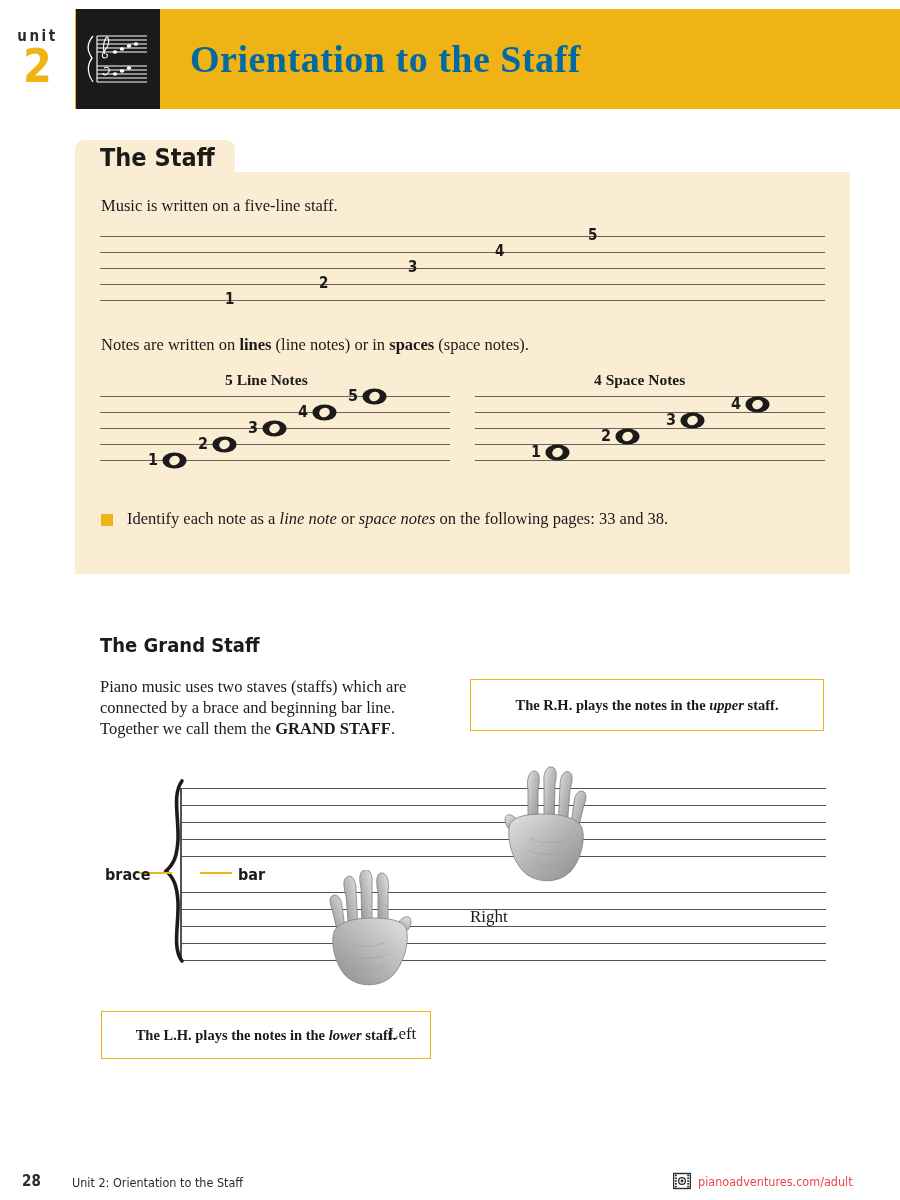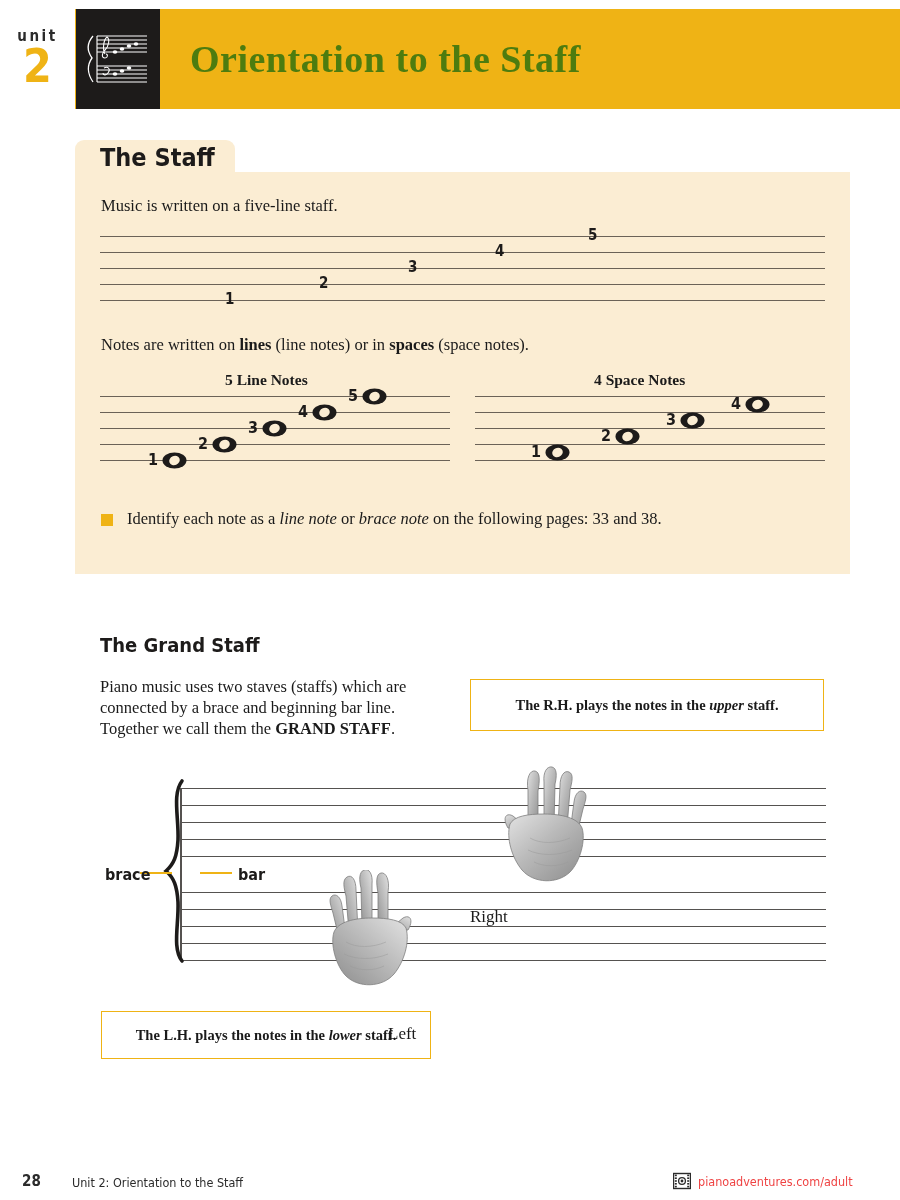--- a/index.html
+++ b/index.html
@@ -17,21 +17,21 @@
   #unit-badge{position:absolute;left:0;top:0;width:75px;height:100px;background:#ffffff;
     display:flex;flex-direction:column;align-items:center;justify-content:center;}
   #unit-word{font-family:"DejaVu Sans Condensed","Liberation Sans",sans-serif;
     font-size:15px;letter-spacing:2.5px;color:#2b2b2b;font-weight:600;line-height:1;
     margin-bottom:1px;}
   #unit-number{font-family:"DejaVu Sans Condensed","Liberation Sans",sans-serif;
     font-size:46px;font-weight:bold;color:#efb315;line-height:0.95;}
   #header-music-box{position:absolute;left:76px;top:0;width:84px;height:100px;background:#1d1b1a;
     display:flex;align-items:center;justify-content:center;}
   #header-title{position:absolute;left:190px;top:0;height:100px;display:flex;align-items:center;
-    font-family:"Liberation Serif",serif;font-weight:bold;font-size:38px;color:#4d7c0f;
+    font-family:"Liberation Serif",serif;font-weight:bold;font-size:38px;color:#0369a1;
     letter-spacing:0.5px;}
 
   
   #staff-panel{position:absolute;left:75px;top:172px;width:775px;height:402px;
     background:#fbedd3;}
   #staff-tab{position:absolute;left:75px;top:140px;width:160px;height:36px;
     background:#fbedd3;border-radius:9px 9px 0 0;}
   #staff-tab-label{position:absolute;left:100px;top:143px;
     font-family:"DejaVu Sans Condensed","Liberation Sans",sans-serif;
     font-weight:bold;font-size:25px;color:#1d1b1a;letter-spacing:0px;}
@@ -237,21 +237,21 @@
   <svg class="wholenote" style="left:270px;top:0px;" viewBox="0 0 25 17">
     <ellipse cx="12.5" cy="8.5" rx="12" ry="8" fill="#1d1b1a"></ellipse>
     <ellipse cx="12.5" cy="8.5" rx="5.4" ry="4.6" fill="#fbedd3" transform="rotate(-22 12.5 8.5)"></ellipse>
   </svg>
   <div class="nlabel" style="left:256px;top:-2px;">4</div>
 </div>
 
 <div id="bullet-row">
   <div id="bullet-square"></div>
   <div id="bullet-text">
-    <span>Identify each note as a </span><i>line note</i><span> or </span><i>brace note</i><span> on the following pages: 33 and 38.</span>
+    <span>Identify each note as a </span><i>line note</i><span> or </span><i>space notes</i><span> on the following pages: 33 and 38.</span>
   </div>
 </div>
 
 <div id="grand-heading">The Grand Staff</div>
 
 <div id="grand-para">
   <span>Piano music uses two staves (staffs) which are connected by a brace and beginning bar line. Together we call them the </span><b>GRAND STAFF</b><span>.</span>
 </div>
 
 <div class="callout" id="rh-callout">

